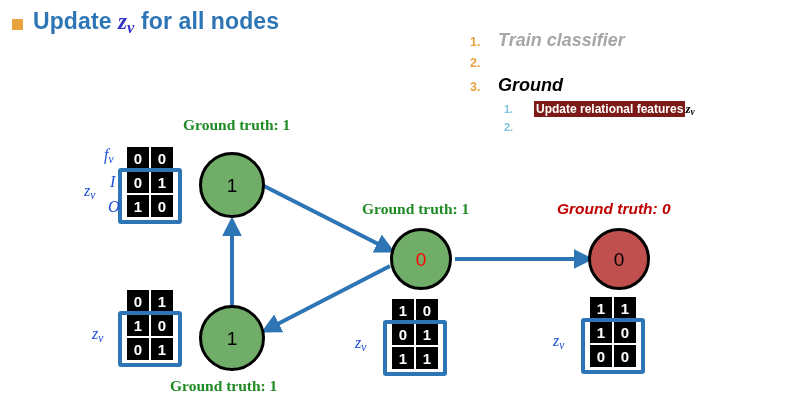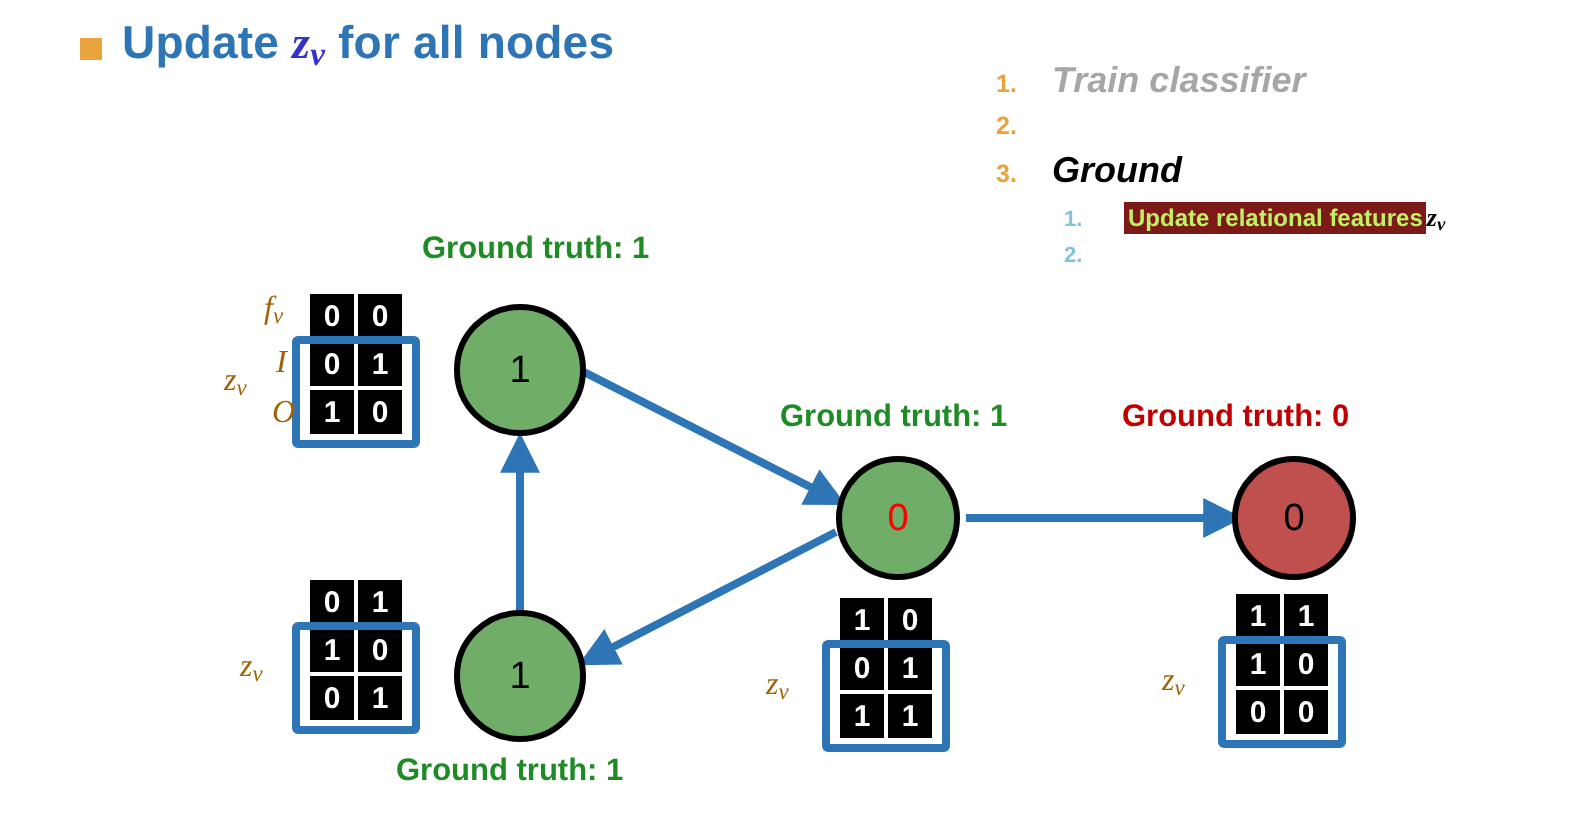--- a/index.html
+++ b/index.html
@@ -3,21 +3,21 @@
 <meta charset="utf-8">
 <style>
   html,body{margin:0;padding:0;}
   body{
     width:788px;height:407px;
     background:#ffffff;
     font-family:"Liberation Sans", sans-serif;
     overflow:hidden;
     position:relative;
   }
-  #stage{position:absolute;left:0;top:0;width:708px;height:407px;margin-left:28px;}
+  #stage{position:absolute;left:0;top:0;width:708px;height:407px;}
 
   
   #title-row{position:absolute;left:12px;top:8px;display:flex;align-items:center;gap:10px;}
   #bullet-square{width:11px;height:11px;background:#E8A33D;margin-top:3px;}
   #title-text{
     font-size:23px;font-weight:bold;color:#2E75B6;
     white-space:nowrap;letter-spacing:.1px;
   }
   .zv-blue{color:#3333CC;font-family:"Liberation Serif", serif;font-style:italic;font-weight:bold;}
   .sub{font-size:.72em;vertical-align:-0.22em;font-style:italic;}
@@ -25,60 +25,60 @@
   
   #steps{position:absolute;left:470px;top:30px;width:318px;}
   .step{display:flex;align-items:baseline;margin-bottom:5px;}
   .step-num{width:28px;flex:0 0 28px;font-size:12.5px;font-weight:bold;color:#E8A33D;}
   .step-label{font-size:18px;font-weight:bold;color:#A6A6A6;white-space:nowrap;font-style:italic;}
   .step.active .step-label{color:#000000;}
   .substeps{margin-left:34px;margin-top:2px;}
   .substep{display:flex;align-items:baseline;margin-bottom:4px;}
   .substep-num{width:30px;flex:0 0 30px;font-size:11px;font-weight:bold;color:#7FC3DC;}
   .substep-label{font-size:12px;font-weight:bold;color:#000;white-space:nowrap;}
-  .hl{background:#7B1A16;color:#bef264;padding:1px 2px 1px 2px;}
+  .hl{background:#7B1A16;color:#ffffff;padding:1px 2px 1px 2px;}
   .serif-var{font-family:"Liberation Serif", serif;font-style:italic;font-weight:bold;font-size:13px;}
 
   
   .node{
     position:absolute;border-radius:50%;
     border:3px solid #000000;
     display:flex;align-items:center;justify-content:center;
     font-size:19px;font-family:"Liberation Sans", sans-serif;
     box-sizing:border-box;
   }
   .node.green{background:#70AD68;}
   .node.red{background:#C0504D;}
   .node .lbl{line-height:1;}
   .lbl.black{color:#000;}
   .lbl.red{color:#FF0000;}
 
   .gt{
     position:absolute;font-size:15.5px;font-weight:bold;white-space:nowrap;
   }
-  .gt.green{color:#1F8B24;}
+  .gt.green{color:#1F8B24;font-family:Liberation Serif, serif;}
   .gt.red{color:#C00000;}
 
   
   .matrix{position:absolute;}
   .mrow{display:flex;}
   .cell{
     width:22px;height:22px;margin:1px;
     background:#000000;color:#ffffff;
     font-size:15px;font-weight:bold;
     display:flex;align-items:center;justify-content:center;
     font-family:"Liberation Sans", sans-serif;
   }
   .bracket{
     position:absolute;border:4px solid #2E75B6;border-radius:3px;
     box-sizing:border-box;pointer-events:none;
   }
   .mlabel{
     position:absolute;font-family:"Liberation Serif", serif;
-    font-style:italic;font-size:16px;color:#a16207;white-space:nowrap;
+    font-style:italic;font-size:16px;color:#1d4ed8;white-space:nowrap;
   }
 
   svg#wires{position:absolute;left:0;top:0;width:788px;height:407px;pointer-events:none;}
 </style>
 </head>
 <body>
 
 <div id="stage">
 
   <div id="title-row">
@@ -192,21 +192,21 @@
       <div class="cell">1</div>
     </div>
     <div class="mrow">
       <div class="cell">1</div>
       <div class="cell">1</div>
     </div>
     <div class="bracket" style="left:-8px;top:22px;width:64px;height:56px;"></div>
   </div>
   <div class="mlabel" style="left:355px;top:334px;"><span>z</span><span class="sub">v</span></div>
 
-  <div class="gt red" style="left:533px;top:200px;">Ground truth: 0</div>
+  <div class="gt red" style="left:557px;top:200px;font-style:italic;">Ground truth: 0</div>
   <div class="node red" style="left:588px;top:228px;width:62px;height:62px;">
     <span class="lbl black">0</span>
   </div>
 
   <div class="matrix" style="left:589px;top:296px;">
     <div class="mrow">
       <div class="cell">1</div>
       <div class="cell">1</div>
     </div>
     <div class="mrow">

